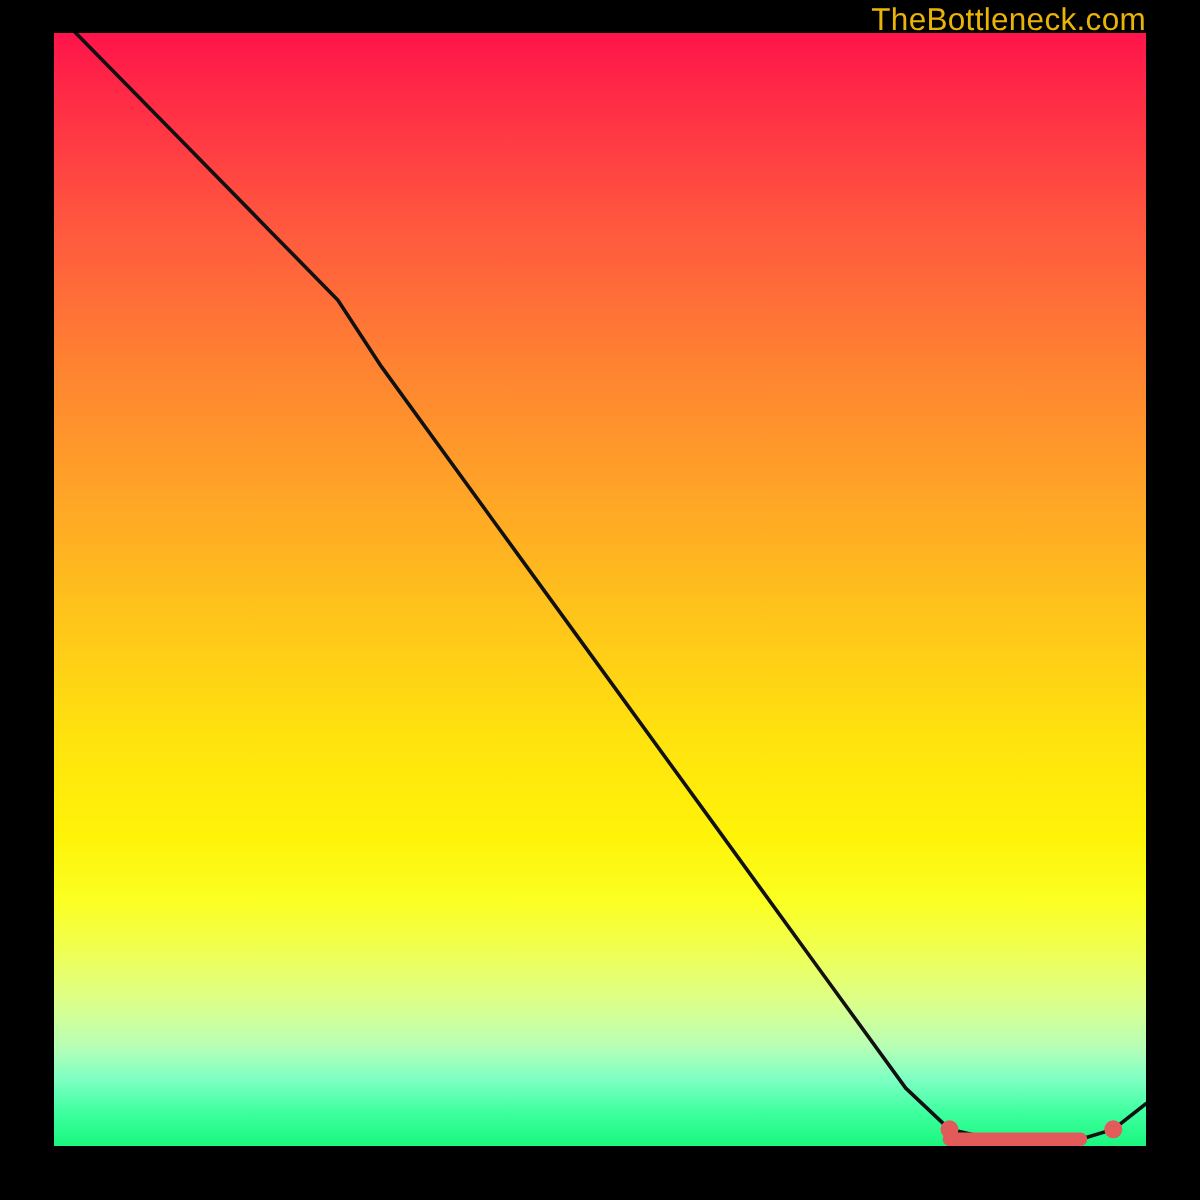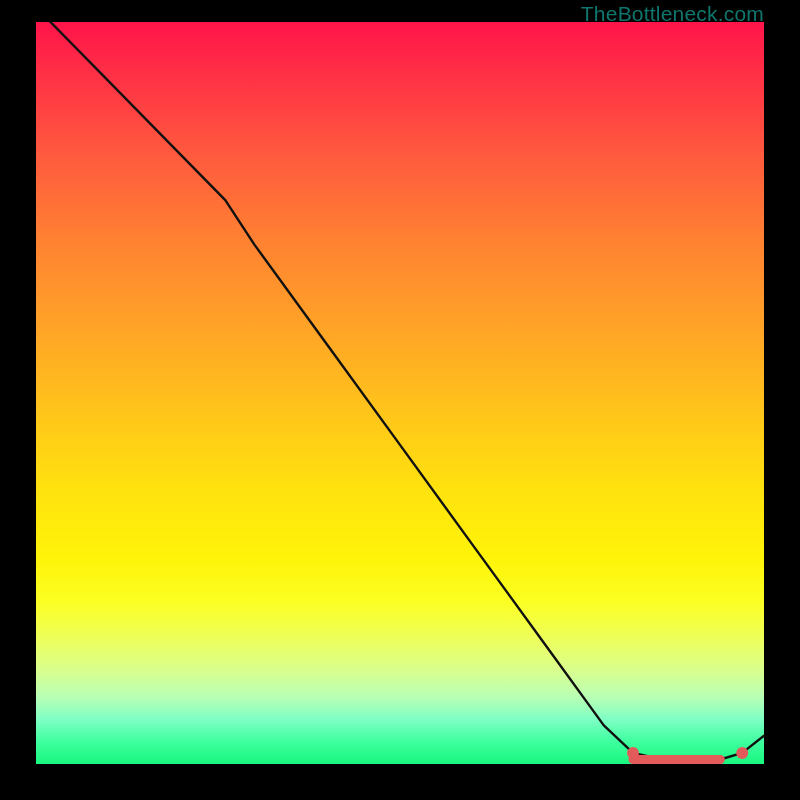--- a/index.html
+++ b/index.html
@@ -39,21 +39,21 @@
       #b8ffb5 91%,
       #7effc4 94%,
       #3eff9f 97%,
       #19f77e 100%
     );
   }
   .attribution {
     position: absolute;
     top: 2px;
     right: 36px;
-    color: #0f766e;
+    color: #eab308;
     font-size: 21px;
     font-weight: 500;
     letter-spacing: 0.2px;
   }
   svg.line-layer {
     position: absolute;
     left: 0;
     top: 0;
     width: 728px;
     height: 742px;

